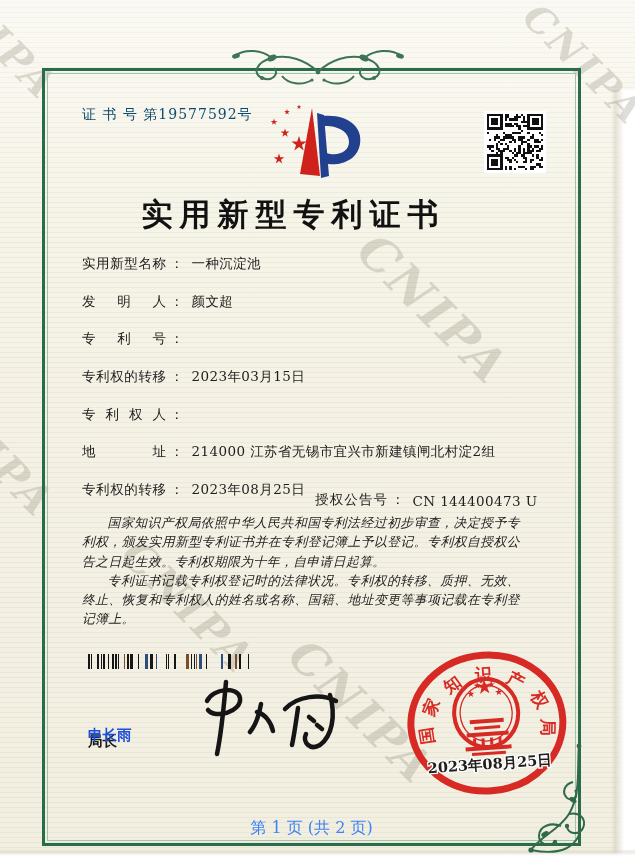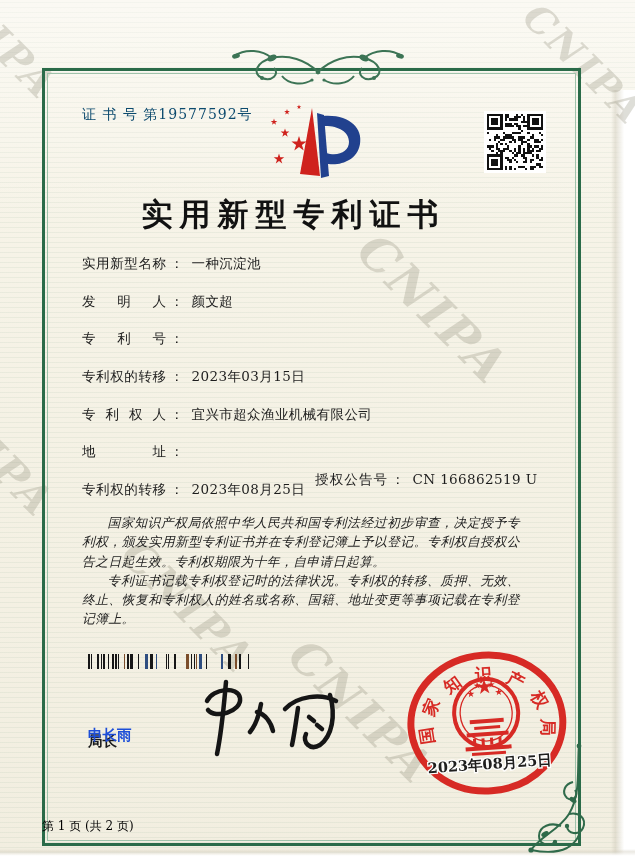--- a/index.html
+++ b/index.html
@@ -49,37 +49,37 @@
   .qr-wrap svg{width:100%;height:100%;display:block;}
   .title{
     position:absolute;left:42px;top:194px;width:503px;text-align:center;
     font-size:31px;font-weight:bold;letter-spacing:7px;color:#111;z-index:4;
   }
   .fields{position:absolute;left:82px;top:245px;width:486px;z-index:4;}
   .row{display:flex;align-items:center;height:37.7px;font-size:13.5px;color:#1d1d1d;position:relative;}
   .lbl{display:inline-block;width:84px;text-align:justify;text-align-last:justify;flex:0 0 84px;}
   .colon{margin:0 8px 0 4px;}
   .val{letter-spacing:.4px;white-space:nowrap;}
-  .grp2{position:absolute;left:233px;top:0;height:100%;display:flex;align-items:flex-start;}
+  .grp2{position:absolute;left:233px;top:0;height:100%;display:flex;align-items:flex-end;}
   .grp2 .lbl{width:72px;flex:0 0 72px;}
 
   .paras{position:absolute;left:82px;top:513px;width:438px;z-index:4;
     font-size:12.8px;line-height:19.3px;font-style:italic;color:#222;text-align:justify;letter-spacing:.4px;}
   .paras p{margin:0;text-indent:2em;}
 
   .barcode{position:absolute;left:88px;top:654px;width:163px;height:15px;z-index:4;}
   .sig-title{position:absolute;left:88px;top:732px;font-size:14.5px;font-weight:600;color:#1a1a1a;font-family:"DejaVu Sans",sans-serif;z-index:4;}
   .sig-name{position:absolute;left:88px;top:726px;font-size:14.5px;font-weight:600;color:#1d4ed8;font-family:"DejaVu Sans",sans-serif;z-index:4;}
   .signature{position:absolute;left:193px;top:674px;width:158px;height:88px;z-index:4;}
 
   .seal{position:absolute;left:404px;top:648px;width:166px;height:154px;z-index:5;transform:rotate(-4deg);opacity:.95;}
   .ring-ch{fill:#d6201b;font-size:17px;font-weight:bold;text-anchor:middle;font-family:"DejaVu Serif",serif;}
   .seal-date{fill:#141414;font-size:14.5px;font-weight:bold;text-anchor:middle;stroke:#ffffff;stroke-width:2.6px;paint-order:stroke;font-family:"DejaVu Serif",serif;}
 
-  .footer{position:absolute;left:42px;top:818px;width:539px;font-size:12px;color:#000000;z-index:4;}
+  .footer{position:absolute;left:42px;top:818px;width:539px;text-align:center;font-size:16px;color:#3b82f6;z-index:4;}
 </style>
 </head>
 <body>
 
 <svg width="0" height="0" style="position:absolute">
   <defs>
     <path id="star" d="M0,-10 L2.25,-3.09 L9.51,-3.09 L3.63,1.18 L5.88,8.09 L0,3.82 L-5.88,8.09 L-3.63,1.18 L-9.51,-3.09 L-2.25,-3.09 Z"></path>
   </defs>
 </svg>
 
@@ -449,34 +449,34 @@
       <span class="colon">：</span>
   </div>
   <div class="row">
     <span class="lbl">专利权的转移</span>
       <span class="colon">：</span>
       <span class="val">2023年03月15日</span>
   </div>
   <div class="row">
     <span class="lbl">专利权人</span>
       <span class="colon">：</span>
-      <span class="val">宜兴市超众渔业机械有限公司</span>
   </div>
   <div class="row">
     <span class="lbl">地址</span>
       <span class="colon">：</span>
+      <span class="val">214000 江苏省无锡市宜兴市新建镇闸北村淀2组</span>
   </div>
   <div class="row">
     <span class="lbl">专利权的转移</span>
       <span class="colon">：</span>
       <span class="val">2023年08月25日</span>
     <span class="grp2">
       <span class="lbl">授权公告号</span>
         <span class="colon">：</span>
-        <span class="val">CN 166862519 U</span>
+        <span class="val">CN 144400473 U</span>
     </span>
   </div>
 </div>
 
 <div class="paras">
   <p>国家知识产权局依照中华人民共和国专利法经过初步审查，决定授予专利权，颁发实用新型专利证书并在专利登记簿上予以登记。专利权自授权公告之日起生效。专利权期限为十年，自申请日起算。</p>
   <p>专利证书记载专利权登记时的法律状况。专利权的转移、质押、无效、终止、恢复和专利权人的姓名或名称、国籍、地址变更等事项记载在专利登记簿上。</p>
 </div>
 
 <svg class="barcode" id="barcode" viewBox="0 0 163 15" preserveAspectRatio="none">

